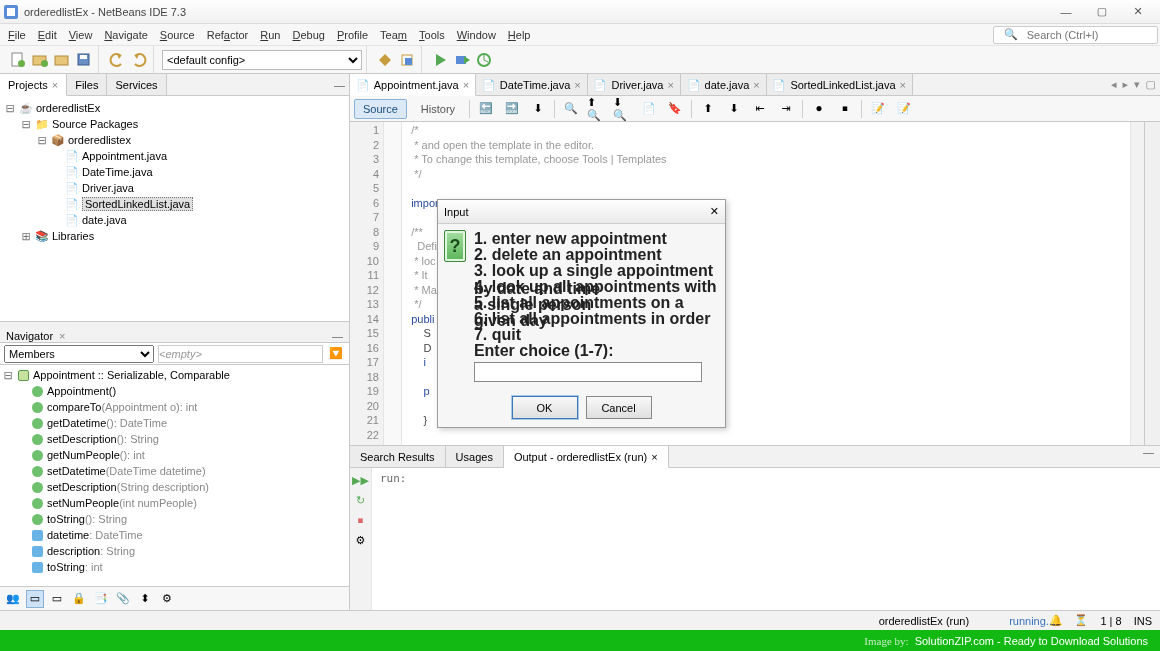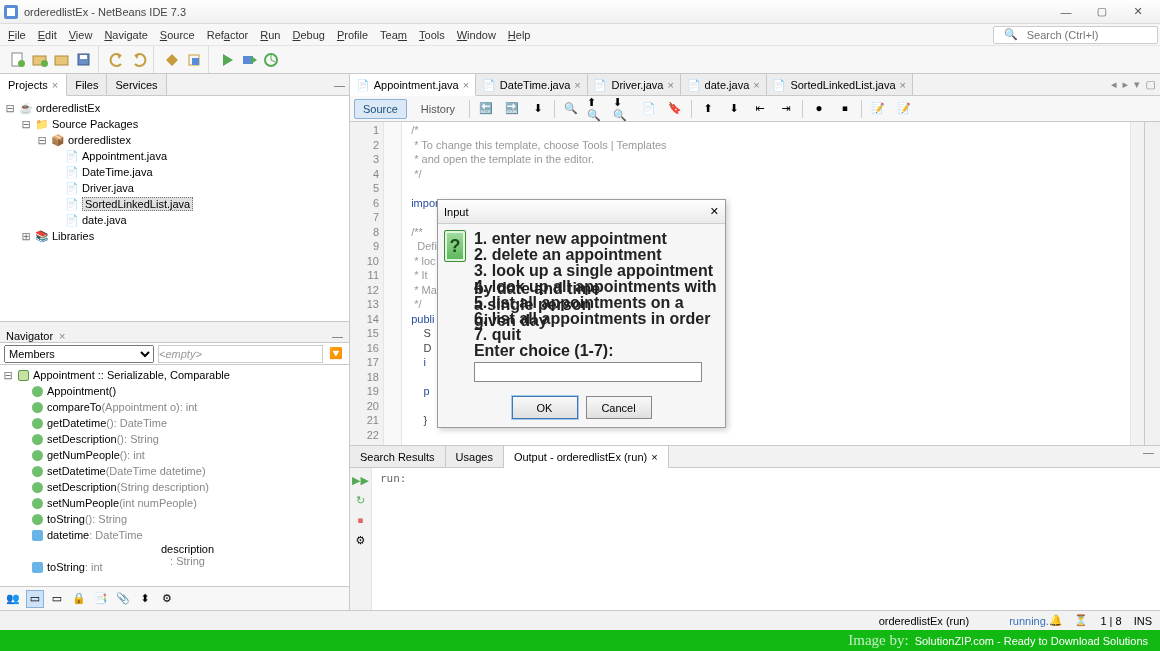--- a/index.html
+++ b/index.html
@@ -84,21 +84,21 @@
 .dialog .dtext div{height:16px;font-size:16px;font-weight:bold;color:#222}
 .dialog input[type=text]{width:228px;height:20px;margin-top:4px;border:1px solid #888;padding:0 3px}
 .dialog .dbtns{display:flex;justify-content:center;gap:8px;padding:8px}
 .dialog button{width:66px;height:23px;background:linear-gradient(#f8f8f8,#e0e0e0);border:1px solid #888}
 .dialog .ok{border:1px solid #3c78b8;box-shadow:0 0 0 1px #a8c8e8}
 .statusbar{height:20px;background:#f2f2f2;border-top:1px solid #c9c9c9;display:flex;align-items:center;padding:0 8px;font-size:10px;position:relative}
 .statusbar .mid{position:absolute;right:105px;display:flex;align-items:center;gap:40px}
 .statusbar .running{color:#3a72bc}
 .statusbar .sr{margin-left:auto;display:flex;gap:12px;align-items:center}
 .footer{height:21px;background:#13b913;display:flex;align-items:center;justify-content:flex-end;padding:0 12px;color:#fff;font-family:Georgia,serif;font-size:13px}
-.footer .lab{opacity:0.75;margin-right:6px;font-size:15px;font-family:Tahoma}
+.footer .lab{opacity:0.75;margin-right:6px;font-size:11px;font-family:Tahoma}
 .code-gray{color:#888}
 </style>
 </head>
 <body>
 
 <div class="titlebar">
   <span class="nb-icon">
       <svg width="14" height="14">
         <rect width="14" height="14" rx="2" fill="#5a8bd6"></rect>
         <rect x="3" y="3" width="8" height="8" fill="#fff"></rect>
@@ -165,20 +165,23 @@
         </svg>
       </span>
     <span class="tb">
         <svg width="16" height="16">
           <path d="M4 4 A6 6 0 1 1 4 12" fill="none" stroke="#c79c3c" stroke-width="2"></path>
           <path d="M8 2 L4 4 L6 7z" fill="#c79c3c"></path>
         </svg>
       </span>
   </div>
   <div class="tbgrp">
+    <select class="sel-config"><option>&lt;default config&gt;</option></select>
+  </div>
+  <div class="tbgrp">
     <span class="tb">
         <svg width="16" height="16">
           <path d="M2 8 L8 2 L8 14z M14 8 L8 2 L8 14z" fill="#c79c3c"></path>
         </svg>
       </span>
     <span class="tb">
         <svg width="16" height="16">
           <rect x="3" y="3" width="10" height="10" fill="none" stroke="#c79c3c"></rect>
           <rect x="6" y="6" width="7" height="7" fill="#5a8bd6"></rect>
         </svg>
@@ -332,21 +335,21 @@
           <span class="m-icon m-pub"></span>
           <span>toString</span>
           <span class="code-gray">()</span> 
           <span class="code-gray">: String</span>
         </div>
         <div class="node" style="padding-left: 26px;">
           <span class="m-fld"></span>
           <span>datetime</span> 
           <span class="code-gray">: DateTime</span>
         </div>
-        <div class="node" style="padding-left: 26px; flex-direction: column;">
+        <div class="node" style="padding-left: 26px;">
           <span class="m-fld"></span>
           <span>description</span> 
           <span class="code-gray">: String</span>
         </div>
         <div class="node" style="padding-left: 26px;">
           <span class="m-fld"></span>
           <span>toString</span> 
           <span class="code-gray">: int</span>
         </div>
       </div>
@@ -442,22 +445,22 @@
           <div>17</div>
           <div>18</div>
           <div>19</div>
           <div>20</div>
           <div>21</div>
           <div>22</div>
         </div>
       <div class="fold"></div>
       <div class="code" id="code">
           <div class="ln"><span class="cmt">   /*</span></div>
+          <div class="ln"><span class="cmt">    * and open the template in the editor.</span></div>
           <div class="ln"><span class="cmt">    * To change this template, choose Tools | Templates</span></div>
-          <div class="ln"><span class="cmt">    * and open the template in the editor.</span></div>
           <div class="ln"><span class="cmt">    */</span></div>
           <div class="ln">   </div>
           <div class="ln">   <span class="kw">impor</span></div>
           <div class="ln">   </div>
           <div class="ln"><span class="cmt">   /**</span></div>
           <div class="ln"><span class="cmt">     Defin                               ributes description,</span></div>
           <div class="ln"><span class="cmt">    * loc</span></div>
           <div class="ln"><span class="cmt">    * It </span></div>
           <div class="ln"><span class="cmt">    * Mak                                 y date and time.</span></div>
           <div class="ln"><span class="cmt">    */</span></div>

